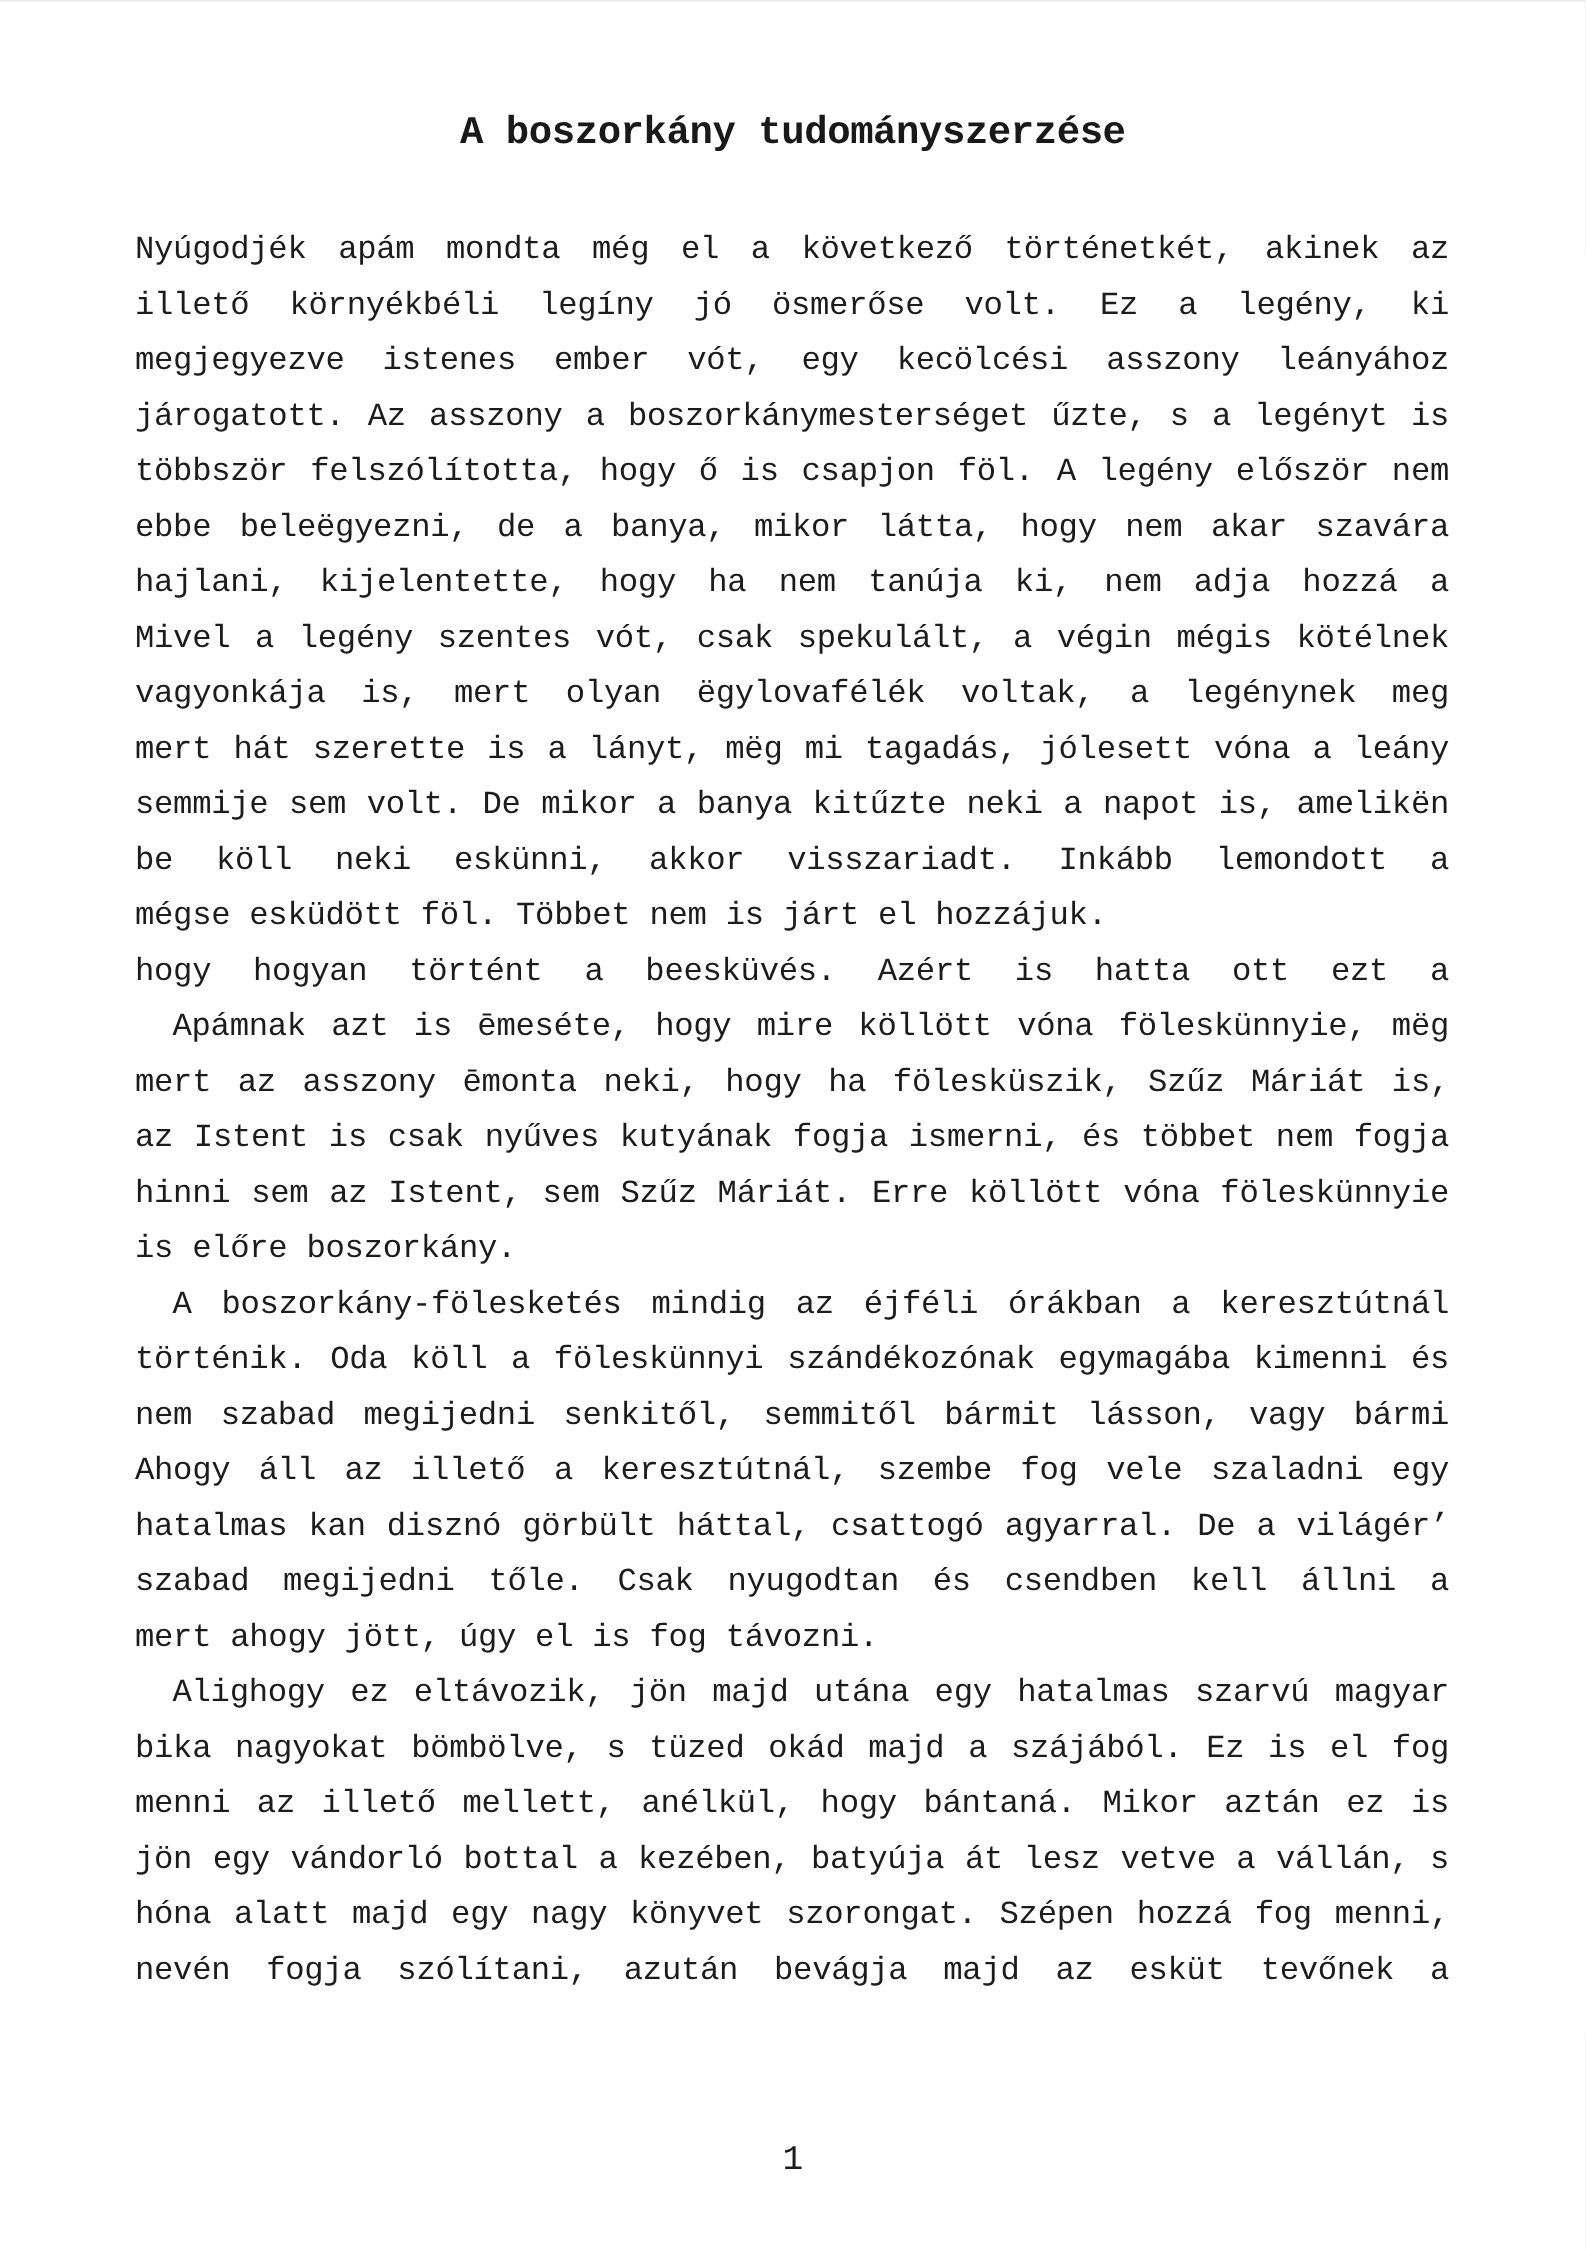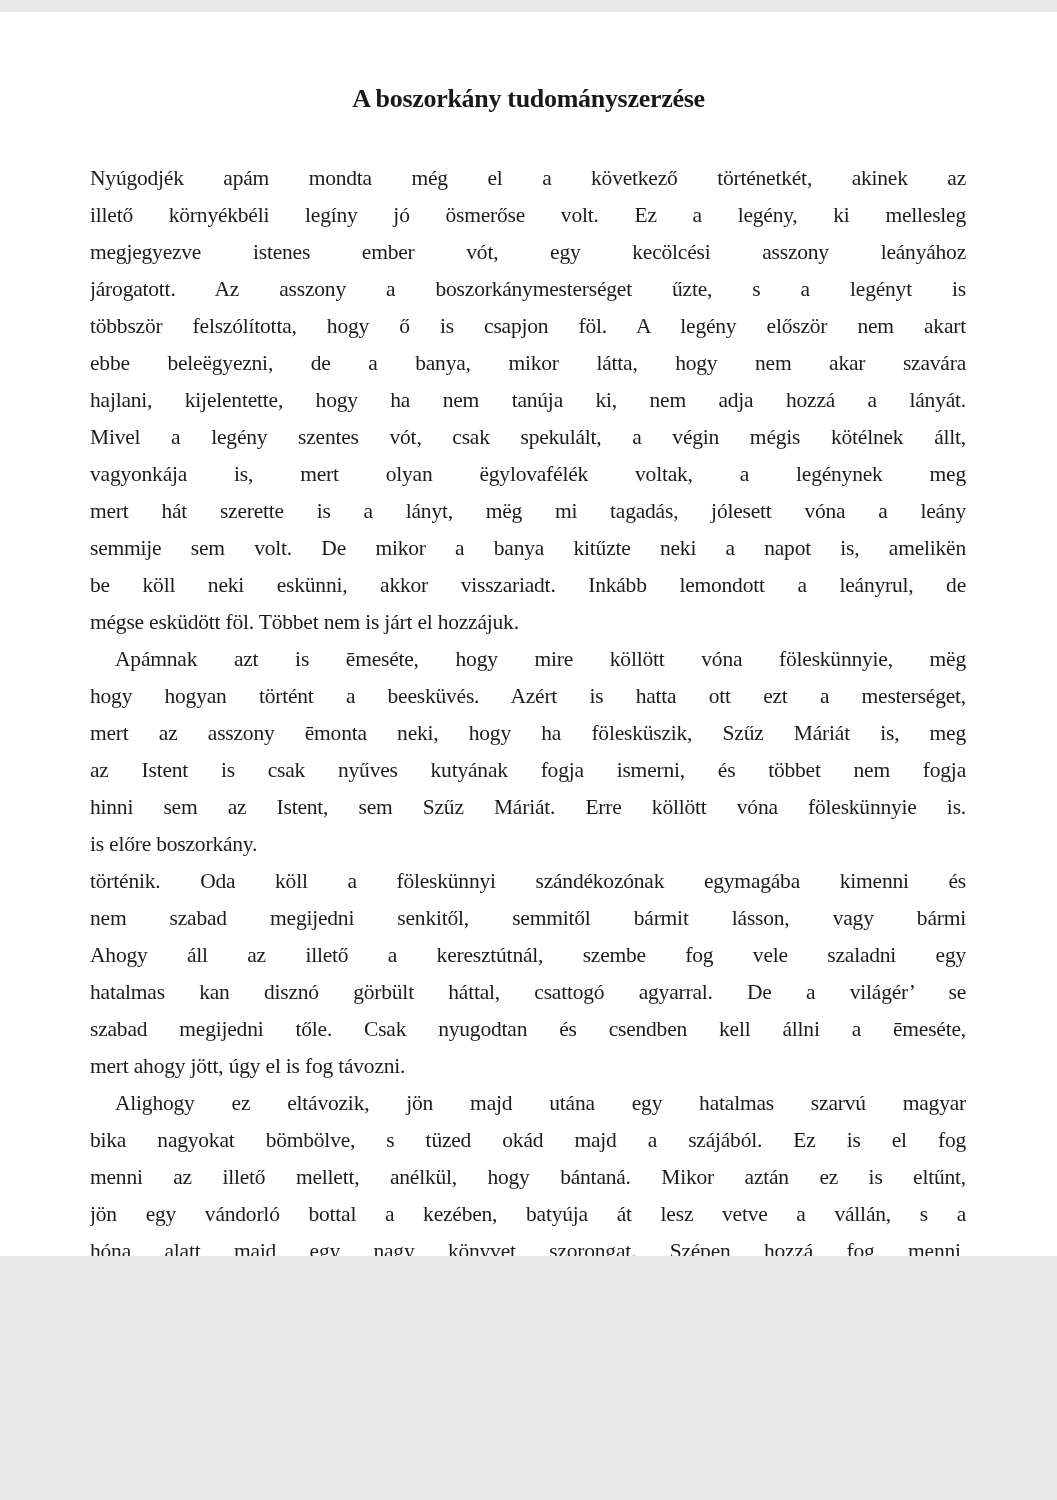--- a/index.html
+++ b/index.html
@@ -1,24 +1,24 @@
 <!DOCTYPE html>
 <html><head>
 <meta charset="utf-8">
 <style>
   html, body { margin: 0; padding: 0; background: #e8e8e8; }
   .page {
     position: relative;
     width: 1057px;
-    height: 1244px;
+    height: 1500px;
     background: #ffffff;
-    font-family: Liberation Serif, serif;
+    font-family: Liberation Mono, monospace;
     color: #1c1c1c;
     overflow: hidden;
-    margin: 12px auto;
+    margin: 1px auto;
   }
   .title {
     position: absolute;
     top: 72px;
     left: 0;
     width: 100%;
     text-align: center;
     font-weight: bold;
     font-size: 26px;
     letter-spacing: -0.3px;
@@ -71,28 +71,29 @@
         <div class="line">ebbe beleëgyezni, de a banya, mikor látta, hogy nem akar szavára</div>
         <div class="line">hajlani, kijelentette, hogy ha nem tanúja ki, nem adja hozzá a lányát.</div>
         <div class="line">Mivel a legény szentes vót, csak spekulált, a végin mégis kötélnek állt,</div>
         <div class="line">vagyonkája is, mert olyan ëgylovafélék voltak, a legénynek meg</div>
         <div class="line">mert hát szerette is a lányt, mëg mi tagadás, jólesett vóna a leány</div>
         <div class="line">semmije sem volt. De mikor a banya kitűzte neki a napot is, amelikën</div>
         <div class="line">be köll neki eskünni, akkor visszariadt. Inkább lemondott a leányrul, de</div>
         <div class="line lastline">mégse esküdött föl. Többet nem is járt el hozzájuk.</div>
       </div>
       <div class="paragraph">
+        <div class="line">hogy hogyan történt a beesküvés. Azért is hatta ott ezt a mesterséget,</div>
         <div class="line indent">Apámnak azt is ēmeséte, hogy mire köllött vóna föleskünnyie, mëg</div>
-        <div class="line">hogy hogyan történt a beesküvés. Azért is hatta ott ezt a mesterséget,</div>
         <div class="line">mert az asszony ēmonta neki, hogy ha fölesküszik, Szűz Máriát is, meg</div>
         <div class="line">az Istent is csak nyűves kutyának fogja ismerni, és többet nem fogja</div>
         <div class="line">hinni sem az Istent, sem Szűz Máriát. Erre köllött vóna föleskünnyie is.</div>
         <div class="line lastline">is előre boszorkány.</div>
       </div>
       <div class="paragraph">
+        <div class="line indent">A boszorkány-fölesketés mindig az éjféli órákban a keresztútnál</div>
         <div class="line">történik. Oda köll a föleskünnyi szándékozónak egymagába kimenni és</div>
         <div class="line">nem szabad megijedni senkitől, semmitől bármit lásson, vagy bármi</div>
         <div class="line">Ahogy áll az illető a keresztútnál, szembe fog vele szaladni egy</div>
         <div class="line">hatalmas kan disznó görbült háttal, csattogó agyarral. De a világér’ se</div>
         <div class="line">szabad megijedni tőle. Csak nyugodtan és csendben kell állni a ēmeséte,</div>
         <div class="line lastline">mert ahogy jött, úgy el is fog távozni.</div>
       </div>
       <div class="paragraph">
         <div class="line indent">Alighogy ez eltávozik, jön majd utána egy hatalmas szarvú magyar</div>
         <div class="line">bika nagyokat bömbölve, s tüzed okád majd a szájából. Ez is el fog</div>

